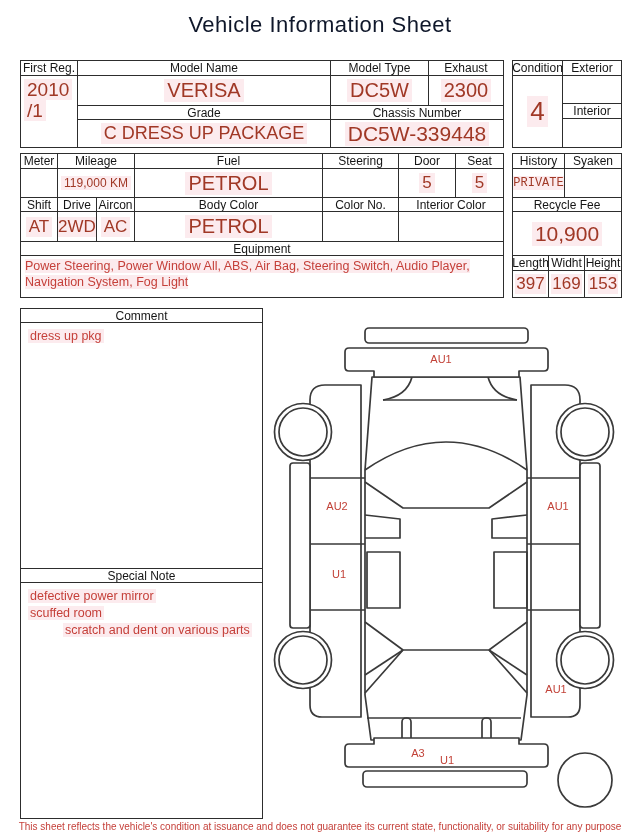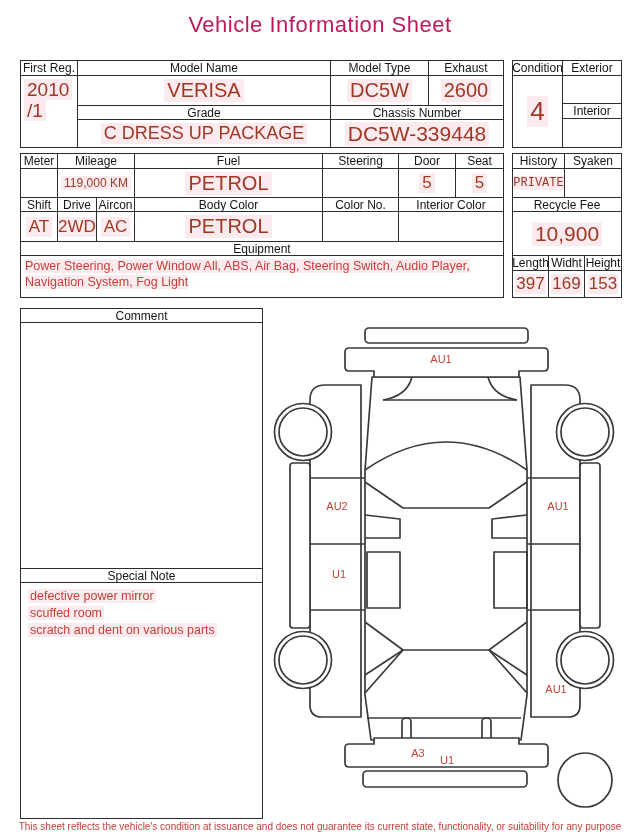--- a/index.html
+++ b/index.html
@@ -3,21 +3,21 @@
 <meta charset="utf-8">
 <style>
   * { margin:0; padding:0; box-sizing:border-box; }
   html,body { background:#ffffff; }
   .sheet {
     position:relative; width:640px; height:835px; background:#fff;
     font-family:"Liberation Sans","DejaVu Sans",sans-serif; overflow:hidden;
   }
   .title {
     position:absolute; left:0; top:12px; width:640px; text-align:center;
-    font-size:22px; font-weight:500; color:#be185d; letter-spacing:0.5px;
+    font-size:22px; font-weight:500; color:#0f172a; letter-spacing:0.5px;
   }
   .box { position:absolute; border:1.5px solid #2d2d2d; background:#fff; }
   .c { position:absolute; overflow:hidden; }
   .br { border-right:1px solid #2d2d2d; }
   .bb { border-bottom:1px solid #2d2d2d; }
   .bt { border-top:1px solid #2d2d2d; }
   .h {
     font-size:12px; color:#151515; display:flex; align-items:center; justify-content:center;
     white-space:nowrap;
   }
@@ -55,21 +55,21 @@
     <div class="c h br bb" style="left:57px;top:0;width:253px;height:15px;">Model Name</div>
     <div class="c v big br bb" style="left:57px;top:15px;width:253px;height:30px;">
         <span class="hl">VERISA</span>
       </div>
     <div class="c h br bb" style="left:310px;top:0;width:98px;height:15px;">Model Type</div>
     <div class="c v big br bb" style="left:310px;top:15px;width:98px;height:30px;">
         <span class="hl">DC5W</span>
       </div>
     <div class="c h bb" style="left:408px;top:0;width:74px;height:15px;">Exhaust</div>
     <div class="c v big bb" style="left:408px;top:15px;width:74px;height:30px;">
-        <span class="hl">2600</span>
+        <span class="hl">2300</span>
       </div>
     <div class="c h br bb" style="left:57px;top:45px;width:253px;height:14px;">Grade</div>
     <div class="c v br" style="left:57px;top:59px;width:253px;height:27px;font-size:18px;text-align:center;">
         <span class="hl">C DRESS UP PACKAGE</span>
       </div>
     <div class="c h bb" style="left:310px;top:45px;width:172px;height:14px;">Chassis Number</div>
     <div class="c v" style="left:310px;top:59px;width:172px;height:27px;font-size:21px;">
         <span class="hl">DC5W-339448</span>
       </div>
   </div>
@@ -152,25 +152,26 @@
     <div class="c v mid br" style="left:36px;top:117px;width:36px;height:26px;">
         <span class="hl" style="padding:0 1px;">169</span>
       </div>
     <div class="c v mid" style="left:72px;top:117px;width:36px;height:26px;">
         <span class="hl" style="padding:0 1px;">153</span>
       </div>
   </div>
 
   <div class="box" style="left:20px; top:308px; width:243px; height:511px;">
     <div class="c h bb" style="left:0;top:0;width:241px;height:14px;">Comment</div>
+    <div class="c note-text" style="left:0;top:14px;width:241px;height:245px;"><span class="hl" style="padding:0 2px;">dress up pkg</span></div>
     <div class="c h bt bb" style="left:0;top:259px;width:241px;height:15px;">Special Note</div>
     <div class="c note-text" style="left:0;top:274px;width:241px;height:235px;">
       <div><span class="hl" style="padding:0 2px;">defective power mirror</span></div>
       <div><span class="hl" style="padding:0 2px;">scuffed room</span></div>
-      <div><span class="hl" style="padding:0 2px;">scratch and dent on various parts</span></div>
+      <div><span class="hl" style="padding:0 2px;margin-left:35px;">scratch and dent on various parts</span></div>
     </div>
   </div>
 
   <div class="diagram">
     <svg width="372" height="502" viewBox="0 0 372 502">
       <g fill="none" stroke="#3a3a3a" stroke-width="1.7" stroke-linejoin="round">
 
         <path d="M104,65 L97,158 L97,383 L103,428 L253,428 L259,383 L259,158 L252,65 Z" fill="#ffffff"></path>
 
         <path d="M144,65 Q139,84 115,88"></path>

